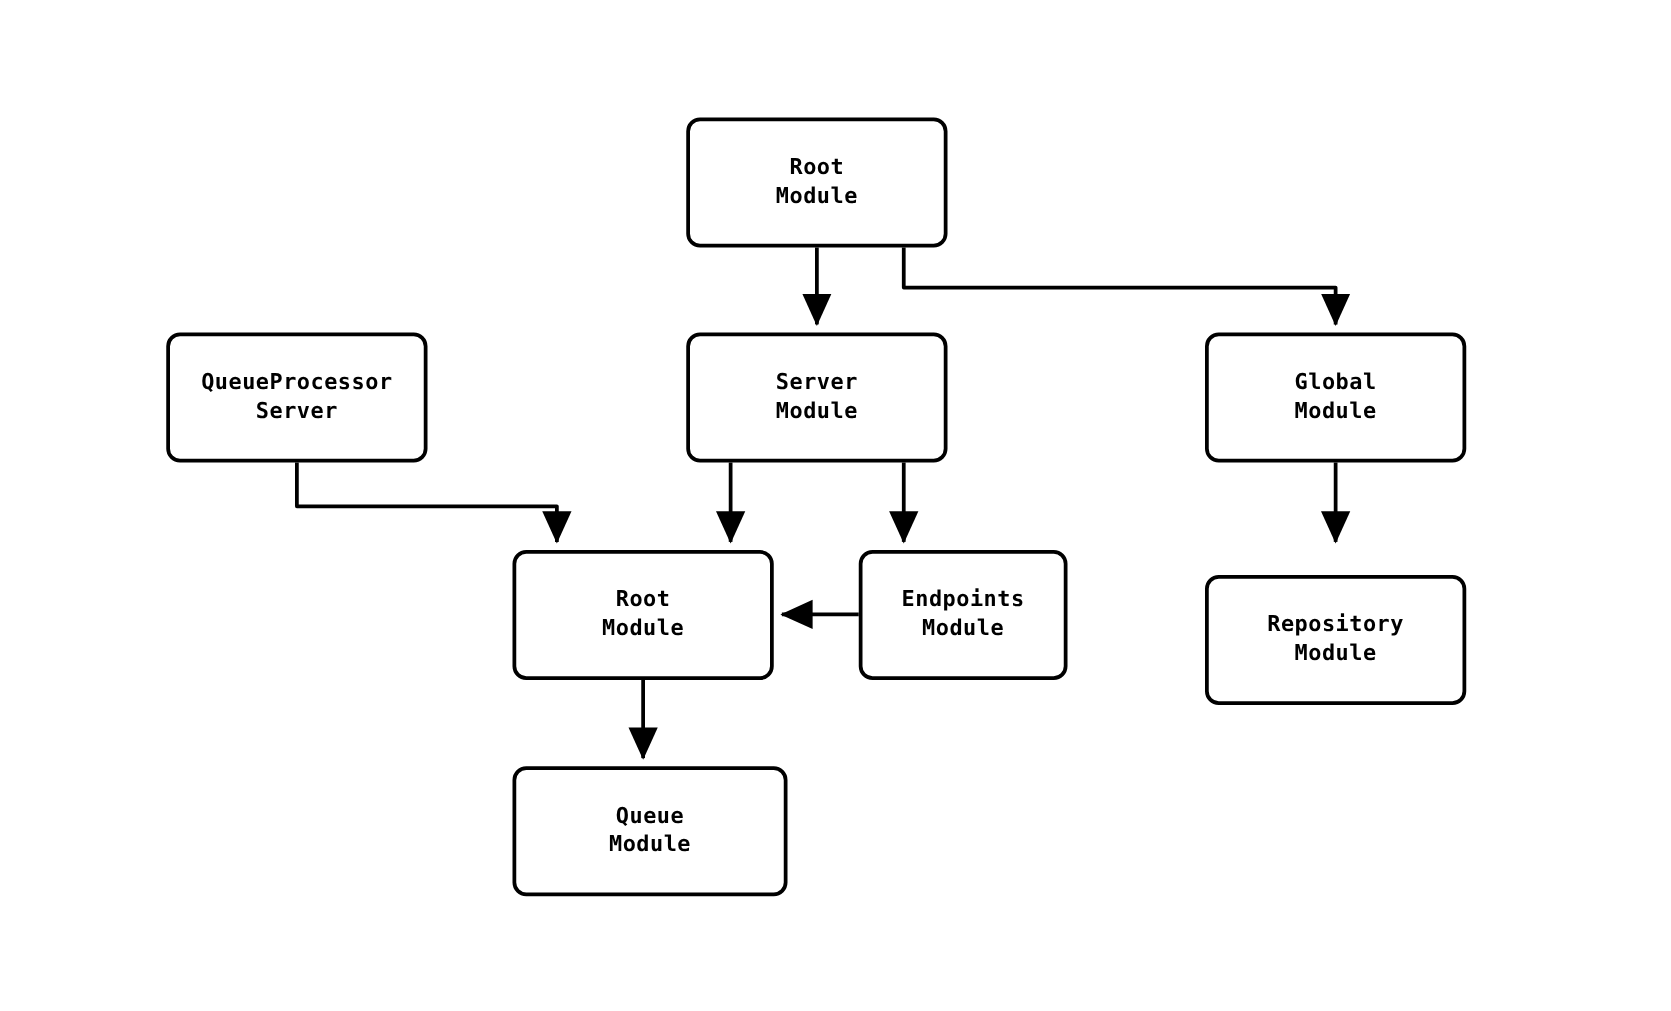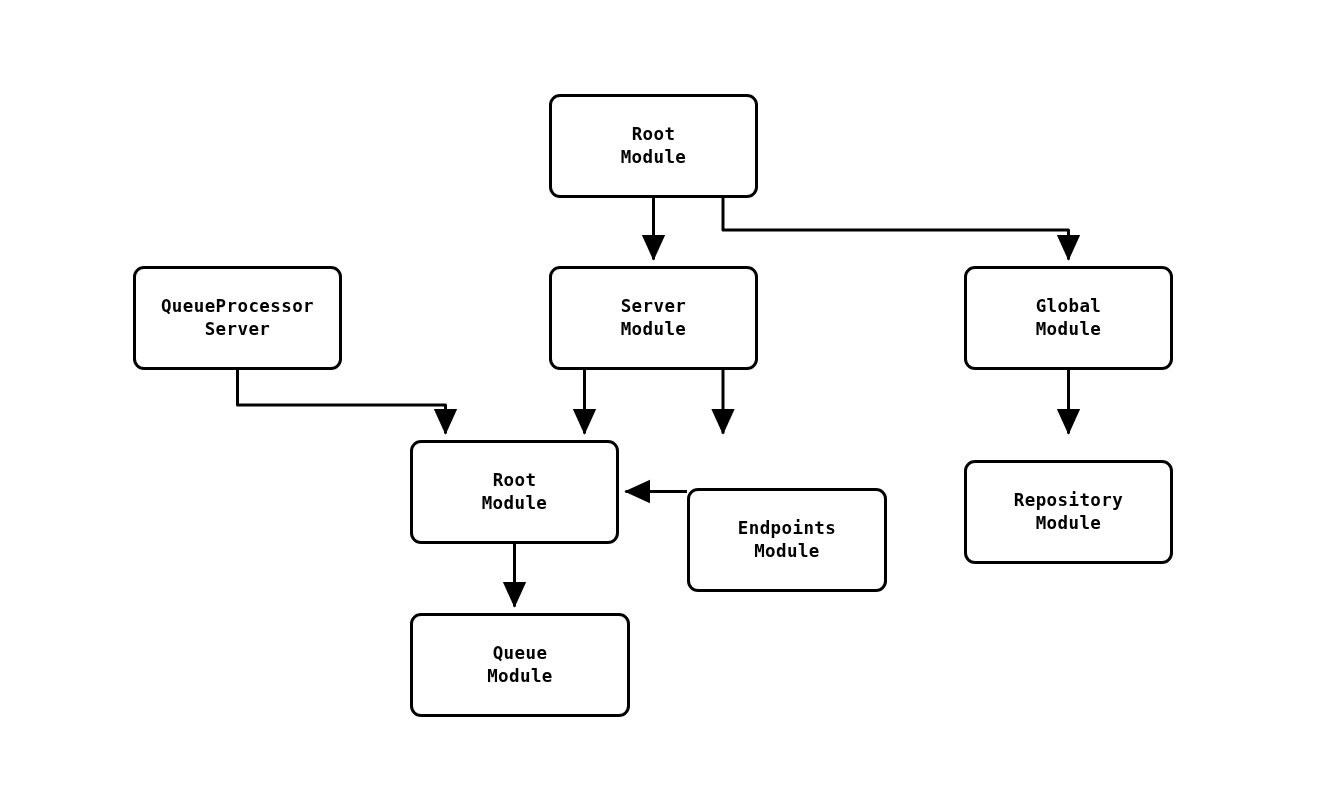--- a/index.html
+++ b/index.html
@@ -94,21 +94,21 @@
   <div class="node" style="left:964px; top:266px; width:209px; height:104px;">
     <span class="node-label">Global
 Module</span>
   </div>
 
   <div class="node" style="left:410px; top:440px; width:209px; height:104px;">
     <span class="node-label">Root
 Module</span>
   </div>
 
-  <div class="node" style="left:687px; top:440px; width:200px; height:104px;margin-top:48px;">
+  <div class="node" style="left:687px; top:440px; width:167px; height:104px;">
     <span class="node-label">Endpoints
 Module</span>
   </div>
 
   <div class="node" style="left:964px; top:460px; width:209px; height:104px;">
     <span class="node-label">Repository
 Module</span>
   </div>
 
   <div class="node" style="left:410px; top:613px; width:220px; height:104px;">

